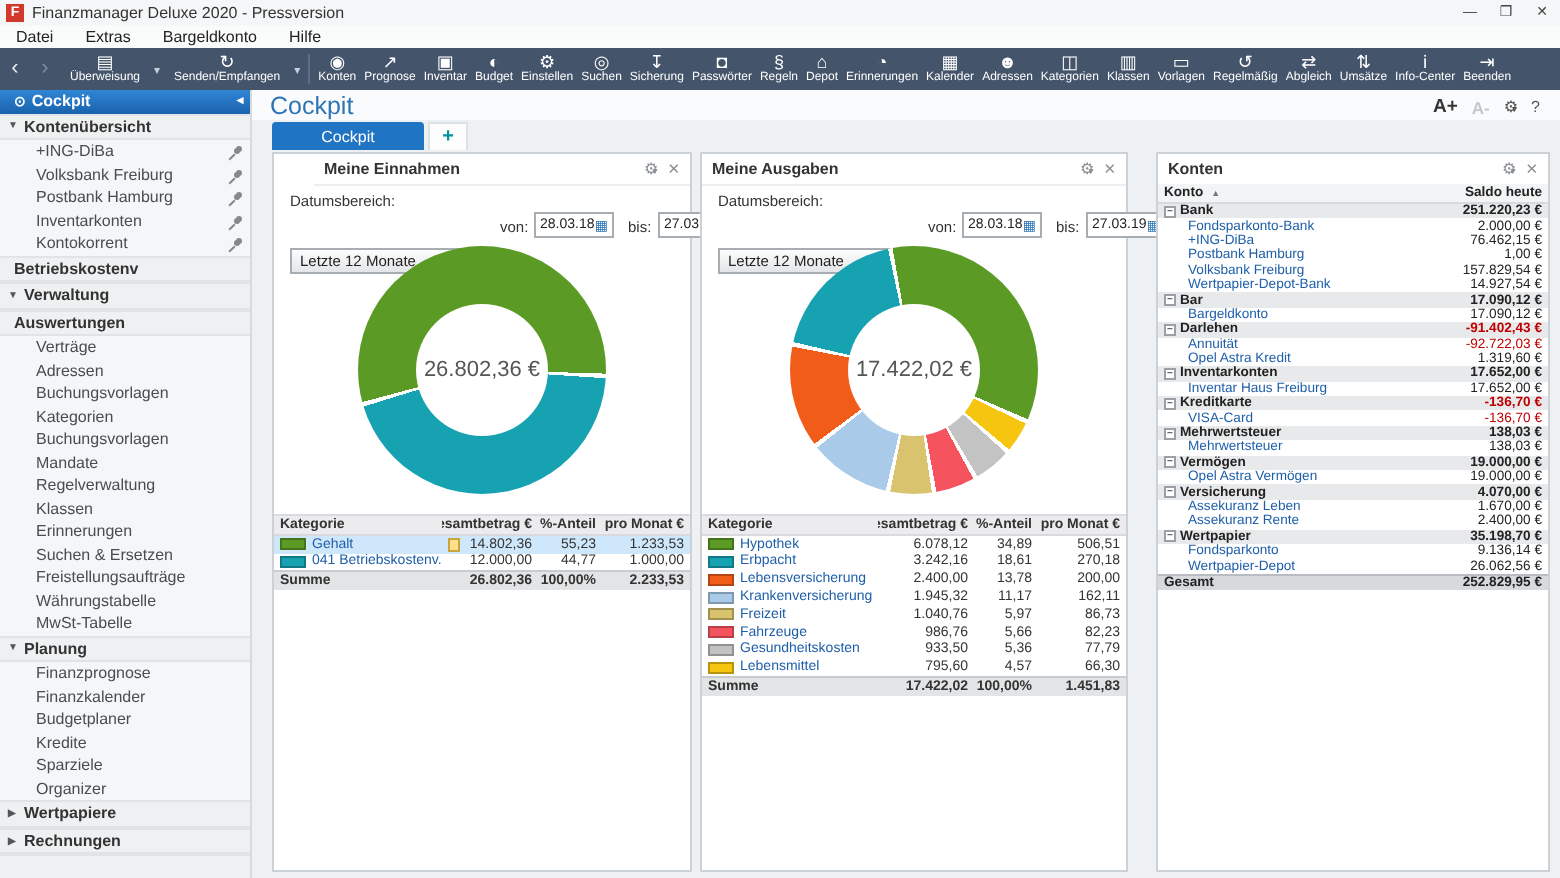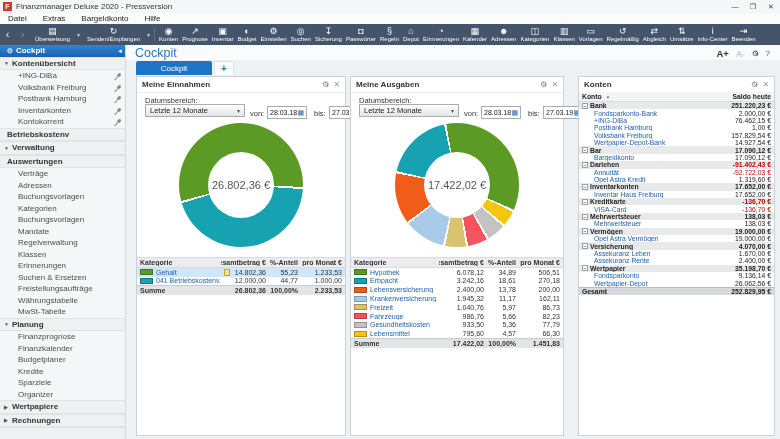--- a/index.html
+++ b/index.html
@@ -53,29 +53,29 @@
   .hgear{font-size:8px;}
   .hhelp{font-size:8px;}
   .tabs{position:absolute;left:0;top:16px;right:0;height:14px;}
   .tab{position:absolute;left:10px;top:0;width:76px;height:14px;background:#1f74c4;color:#fff;
        font-size:8px;display:flex;align-items:center;justify-content:center;border-radius:2px 2px 0 0;}
   .tabplus{position:absolute;left:88px;top:0;width:20px;height:14px;background:#fdfdfd;color:#00939c;
            font-size:10px;font-weight:bold;display:flex;align-items:center;justify-content:center;
            border:1px solid #dfe2e4;border-bottom:none;box-sizing:border-box;}
   
   .panel{position:absolute;top:31px;bottom:3px;background:#fff;border:1px solid #ccd1d5;box-sizing:border-box;}
-  #panel-einnahmen{left:10px;width:210px;}
+  #panel-einnahmen{left:10px;width:210px;padding-left:20px;}
   #panel-ausgaben{left:224px;width:214px;}
   #panel-konten{left:452px;width:197px;}
   .phead{height:15px;display:flex;align-items:center;padding:0 5px;border-bottom:1px solid #eceff0;}
   .ptitle{font-weight:bold;font-size:8px;color:#333;}
   .picons{margin-left:auto;display:flex;gap:5px;align-items:center;color:#8a9096;}
   .pgear{font-size:8px;} .pgcaret{font-size:5px;margin-left:-3px;} .pclose{font-size:7.5px;}
   .ctrllabel{position:absolute;left:8px;top:19px;font-size:7.5px;color:#333;}
-  .select{position:absolute;left:8px;top:27px;width:100px;height:13px;border:1px solid #a8adb2;
+  .select{position:absolute;left:8px;top:47px;width:100px;height:13px;border:1px solid #a8adb2;
           background:linear-gradient(#fdfdfd,#e3e5e7);font-size:7.5px;display:flex;align-items:center;
           padding:0 4px;box-sizing:border-box;color:#222;}
   .selcaret{margin-left:auto;font-size:6px;color:#555;}
   .flabel{position:absolute;top:32px;font-size:7.5px;color:#333;}
   .vonlabel{left:113px;} .bislabel{left:177px;}
   .datebox{position:absolute;top:29px;height:13px;width:40px;border:1px solid #a8adb2;background:#fff;
            font-size:7px;display:flex;align-items:center;padding:0 2px;box-sizing:border-box;color:#222;}
   .date1{left:130px;} .date2{left:192px;}
   .calicon{margin-left:auto;font-size:7px;color:#2e75b6;}
   .donut{position:absolute;left:50%;top:46px;width:124px;height:124px;margin-left:-62px;border-radius:50%;}

